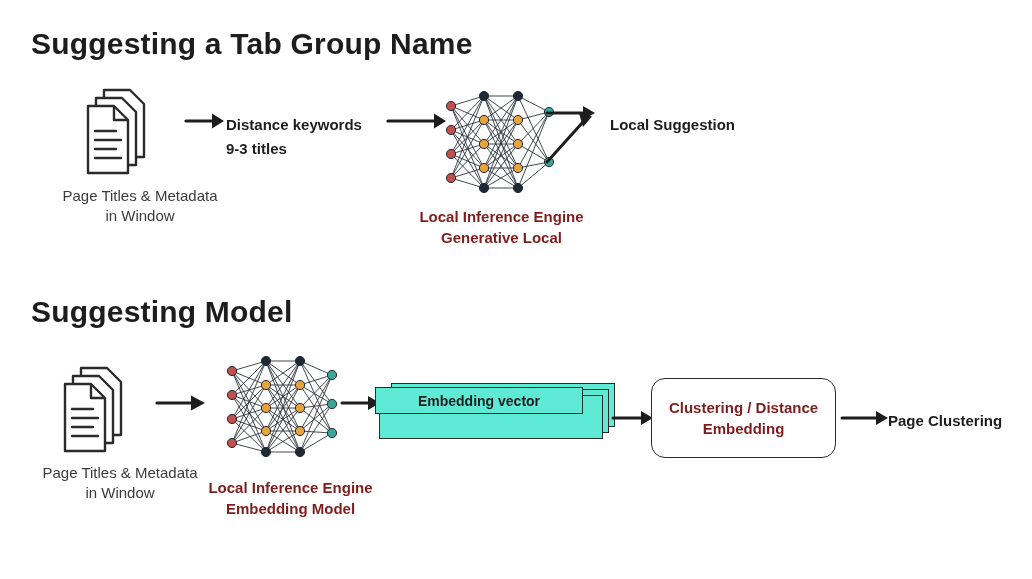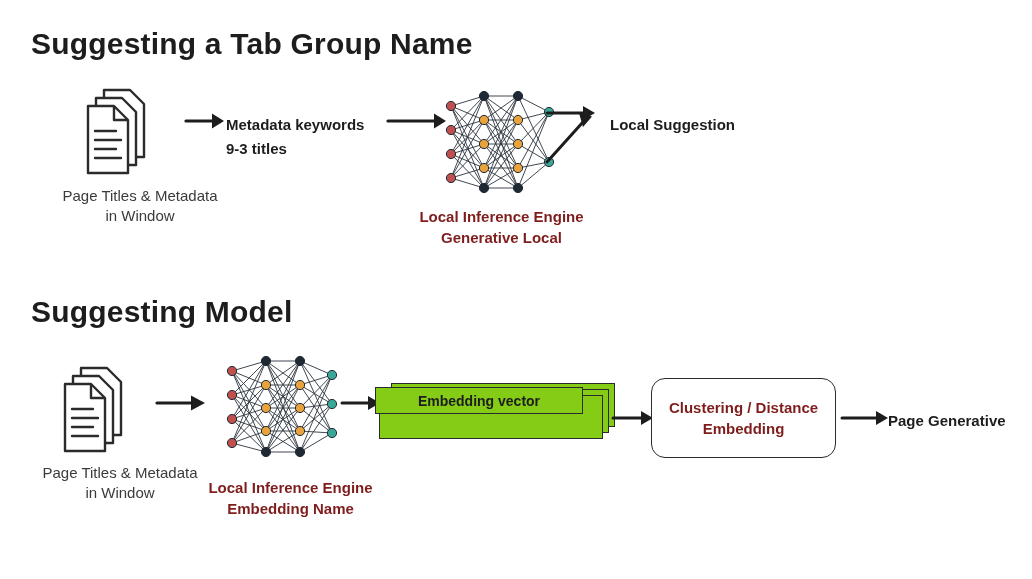--- a/index.html
+++ b/index.html
@@ -50,21 +50,21 @@
     line-height: 1.6;
     white-space: nowrap;
   }
 
   svg { display: block; overflow: visible; }
 
   .docs-stack svg { display: block; }
 
   .embed-box {
     box-sizing: border-box;
-    background: #84cc16;
+    background: #5eead4;
     border: 1.6px solid #2b2b2b;
   }
   .embed-label {
     font-size: 14px;
     font-weight: bold;
     color: #1d1d1d;
     text-align: center;
     white-space: nowrap;
   }
   .cluster-box {
@@ -105,21 +105,21 @@
 </div>
 
 <div class="abs" style="left:184px; top:108px;">
   <svg width="42" height="26" viewBox="0 0 42 26" aria-hidden="true">
     <line x1="2" y1="13" x2="28" y2="13" stroke="#1d1d1d" stroke-width="3.2" stroke-linecap="round"></line>
     <polygon points="28,5.5 40,13 28,20.5" fill="#1d1d1d"></polygon>
   </svg>
 </div>
 
 <div class="abs label-bold-left" style="left:226px; top:113px;">
-  <div>Metadata keywords</div>
+  <div>Distance keywords</div>
   <div>9-3 titles</div>
 </div>
 
 <div class="abs" style="left:386px; top:108px;">
   <svg width="62" height="26" viewBox="0 0 62 26" aria-hidden="true">
     <line x1="2" y1="13" x2="48" y2="13" stroke="#1d1d1d" stroke-width="3.2" stroke-linecap="round"></line>
     <polygon points="48,5.5 60,13 48,20.5" fill="#1d1d1d"></polygon>
   </svg>
 </div>
 
@@ -341,21 +341,21 @@
 
       <circle cx="110" cy="26" r="4.6" fill="#3aa899"></circle>
       <circle cx="110" cy="55" r="4.6" fill="#3aa899"></circle>
       <circle cx="110" cy="84" r="4.6" fill="#3aa899"></circle>
     </g>
   </svg>
 </div>
 
 <div class="abs label-bold" style="left:178px; top:477px; width:225px;">
   <div>Local Inference Engine</div>
-  <div>Embedding Name</div>
+  <div>Embedding Model</div>
 </div>
 
 <div class="abs" style="left:340px; top:390px;">
   <svg width="42" height="26" viewBox="0 0 42 26" aria-hidden="true">
     <line x1="2" y1="13" x2="28" y2="13" stroke="#1d1d1d" stroke-width="3" stroke-linecap="round"></line>
     <polygon points="28,6 40,13 28,20" fill="#1d1d1d"></polygon>
   </svg>
 </div>
 
 <div class="abs embed-box" style="left:391px; top:383px; width:224px; height:44px;"></div>
@@ -379,13 +379,13 @@
   </div>
 </div>
 
 <div class="abs" style="left:840px; top:405px;">
   <svg width="50" height="26" viewBox="0 0 50 26" aria-hidden="true">
     <line x1="2" y1="13" x2="36" y2="13" stroke="#1d1d1d" stroke-width="3" stroke-linecap="round"></line>
     <polygon points="36,6 48,13 36,20" fill="#1d1d1d"></polygon>
   </svg>
 </div>
 
-<div class="abs label-bold-left" style="left:888px; top:409px;">Page Generative</div>
+<div class="abs label-bold-left" style="left:888px; top:409px;">Page Clustering</div>
 
 </body></html>

